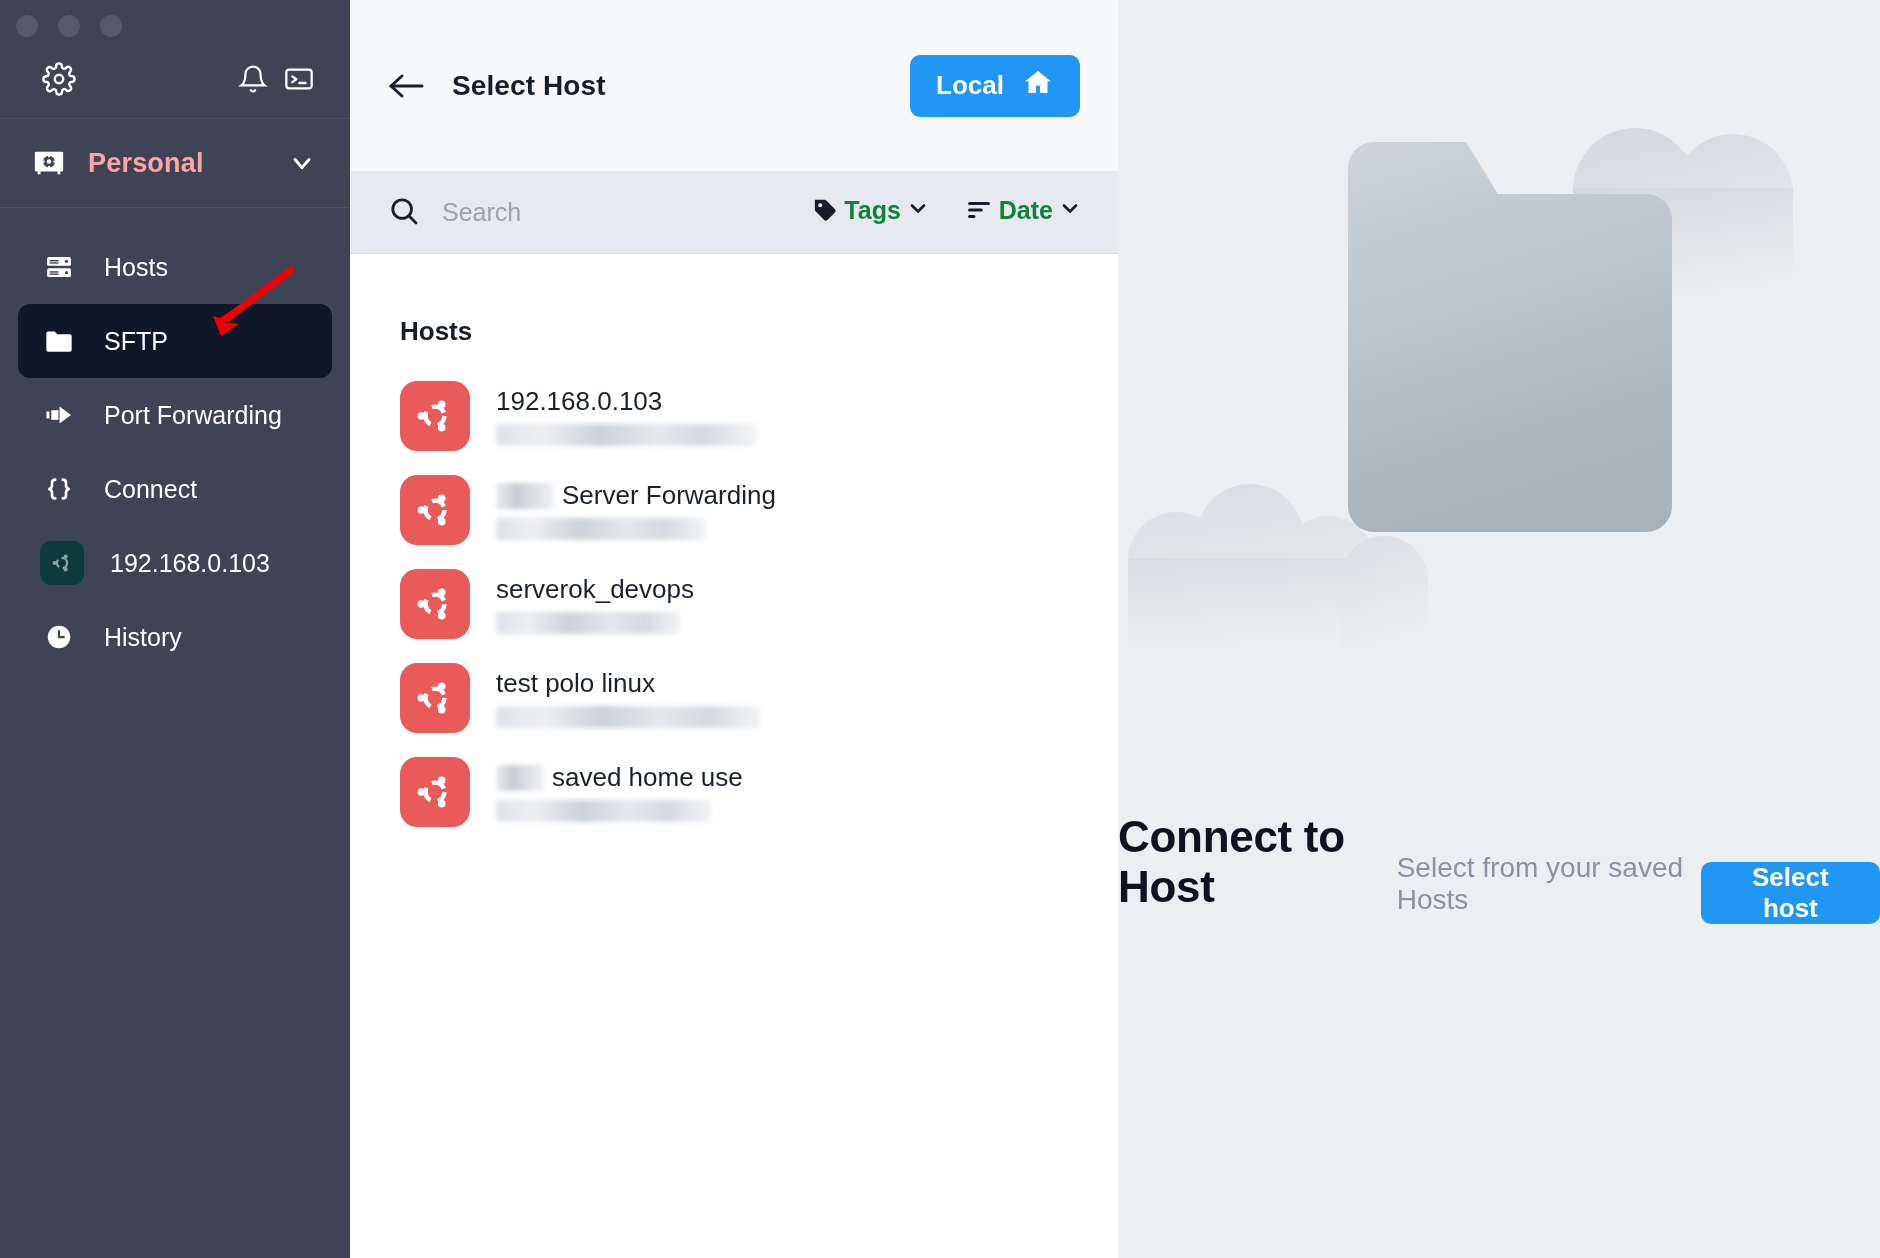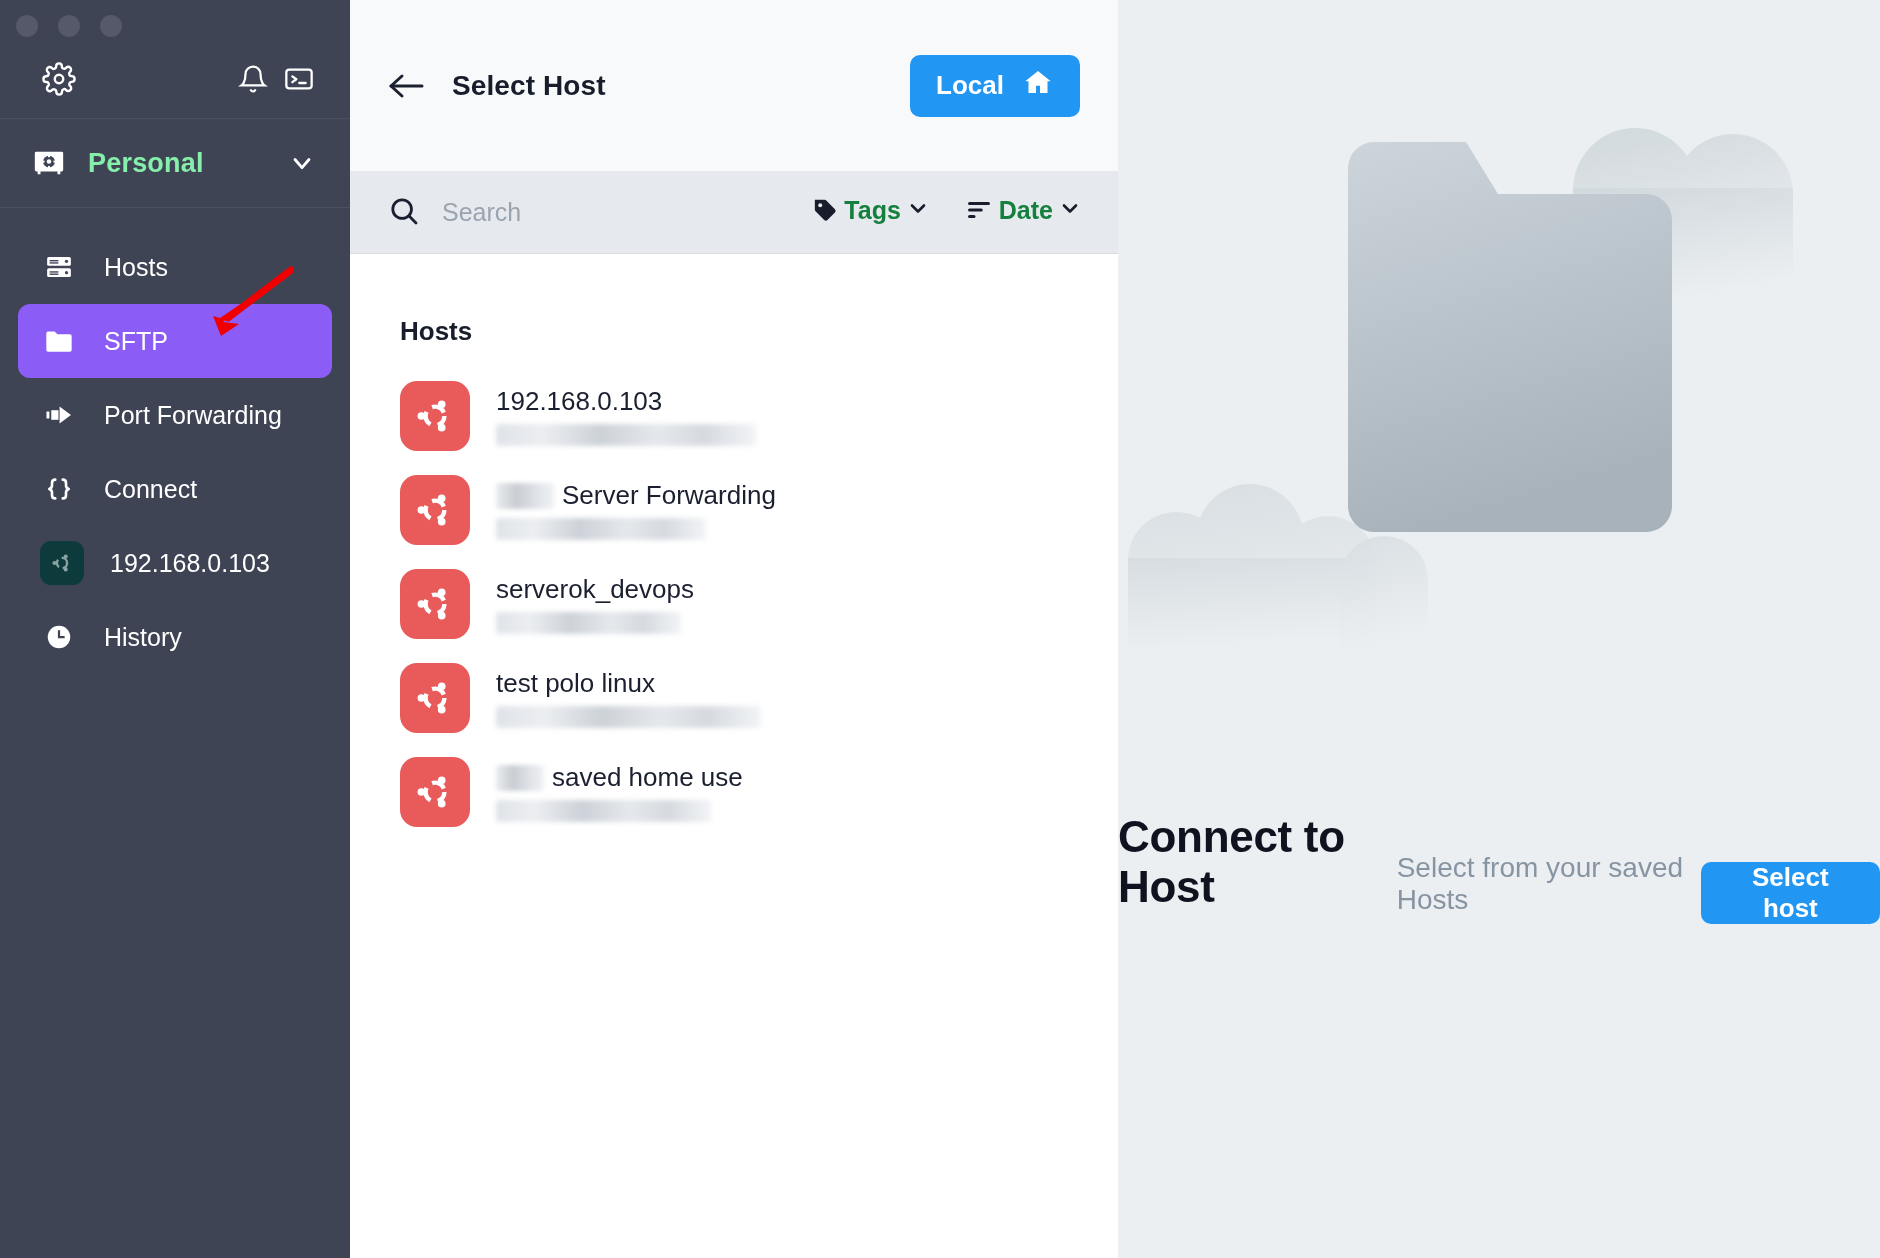--- a/index.html
+++ b/index.html
@@ -42,33 +42,33 @@
   .vault-row {
     height: 88px; display: flex; align-items: center;
     padding: 0 34px 0 32px; gap: 22px;
   }
   .vault-icon {
     width: 34px; height: 34px;
     display: flex; align-items: center; justify-content: center;
     color: #ffffff;
   }
   .vault-name {
-    color: #86efac; font-size: 27px; font-weight: 700;
+    color: #fca5a5; font-size: 27px; font-weight: 700;
     letter-spacing: .2px; flex: 1;
   }
   .chev { color: #ffffff; display: flex; align-items: center; }
 
   .nav { padding: 22px 18px 0 18px; display: flex; flex-direction: column; }
   .nav-item {
     display: flex; align-items: center; gap: 26px;
     height: 74px; border-radius: 12px; padding: 0 22px;
     color: #ffffff; font-size: 25px;
     position: relative;
   }
-  .nav-item.active { background: #8b5cf6; }
+  .nav-item.active { background: #0f172a; }
   .nav-ico {
     width: 38px; min-width: 38px; height: 34px;
     display: flex; align-items: center; justify-content: center;
     color: #ffffff;
   }
   .nav-ico.host-badge {
     width: 44px; min-width: 44px; height: 44px; border-radius: 11px;
     background: #0d3b3c;
   }
   .nav-label { white-space: nowrap; }

